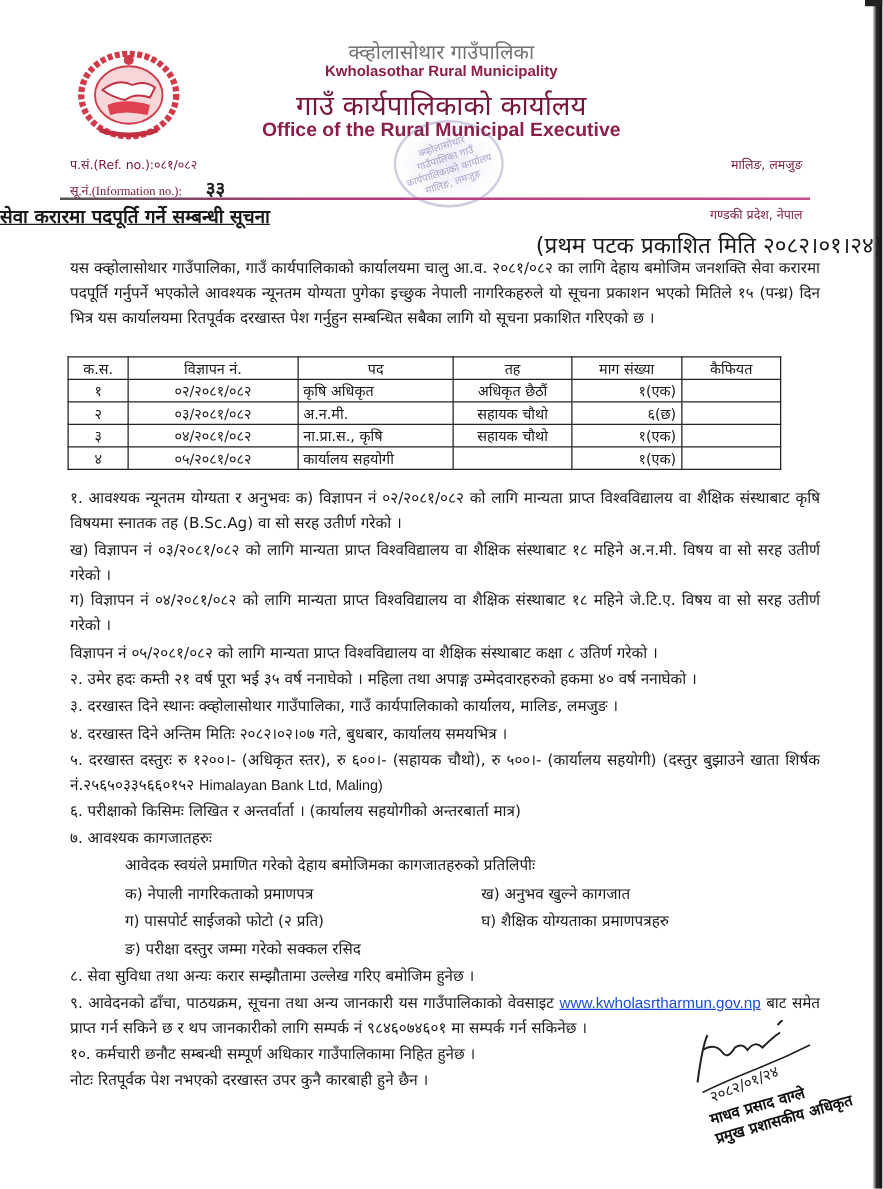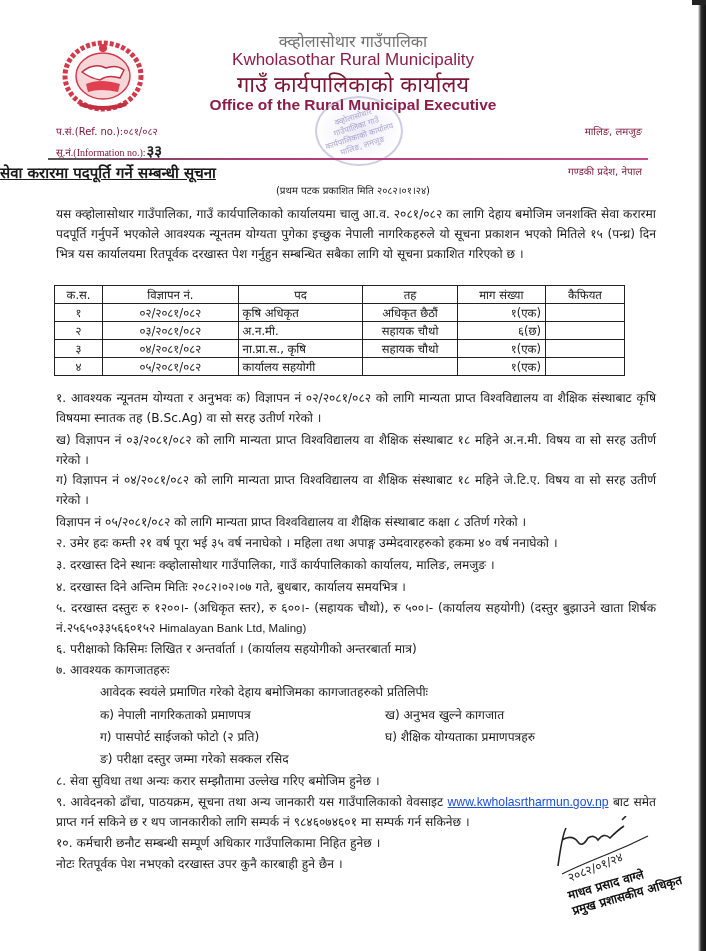--- a/index.html
+++ b/index.html
@@ -14,48 +14,48 @@
     background: linear-gradient(to right, #f4f4f4 0%, #2a2a2a 40%, #111 100%);
   }
   .page-edge-top {
     position: absolute; right: 0; top: 0; width: 14px; height: 5px; background: #222;
   }
   .logo {
     position: absolute; left: 60px; top: 38px; width: 86px; height: 76px;
   }
   .head-center { position: absolute; left: 0; width: 706px; text-align: center; }
   .h-nep-small { top: 30px; font-size: 16px; color: #737373; }
-  .h-eng-small { top: 50px; font-size: 17px; font-weight: normal; color: #8b1e4a; font-family: "Liberation Sans", sans-serif; }
+  .h-eng-small { top: 50px; font-size: 12px; font-weight: bold; color: #8b1e4a; font-family: "Liberation Sans", sans-serif; }
   .h-nep-big { top: 68px; font-size: 22px; color: #7a1635; }
   .h-eng-big { top: 96px; font-size: 15.5px; font-weight: bold; color: #8b1e4a; font-family: "Liberation Sans", sans-serif; }
   .stamp {
     position: absolute; left: 315px; top: 96px; width: 84px; height: 66px;
     border-radius: 50%; border: 2px solid rgba(120,110,170,0.35);
     background: radial-gradient(ellipse, rgba(150,140,200,0.18), rgba(255,255,255,0) 70%);
   }
   .stamp-text {
     position: absolute; left: 322px; top: 112px; width: 72px; font-size: 8px;
     color: rgba(110,100,170,0.55); transform: rotate(-18deg); line-height: 10px; text-align: center;
   }
   .meta { position: absolute; font-size: 10px; color: #7a1635; }
   .ref { left: 56px; top: 124px; }
   .info { left: 56px; top: 140px; font-family: "Liberation Serif", serif; }
-  .info .num { font-size: 15px; color: #222; font-weight: bold; margin-left: 1px; }
+  .info .num { font-size: 15px; color: #222; font-weight: bold; margin-left: 19px; }
   .addr1 { right: 64px; top: 124px; text-align: right; }
   .addr2 { right: 64px; top: 140px; text-align: right; margin-top: 24px; }
   .rule {
     position: absolute; left: 48px; top: 158px; width: 600px; height: 2px;
     background: linear-gradient(to right, #555 0%, #b03a78 35%, #c54d8b 100%);
   }
   .title {
     position: absolute; left: 0; width: 706px; top: 162px; text-align: left;
     font-size: 15px; font-weight: bold; text-decoration: underline;
   }
   .subtitle {
-    position: absolute; left: 0; width: 706px; top: 183px; text-align: center; font-size: 10px;
+    position: absolute; left: 0; width: 706px; top: 183px; text-align: right; font-size: 18px;
   }
   .para {
     position: absolute; left: 56px; width: 600px; font-size: 12.2px; line-height: 20px;
   }
   .intro { top: 204px; text-align: justify; }
   table.vacancy {
     position: absolute; left: 54px; top: 285px; width: 571px;
     border-collapse: collapse; font-size: 11.5px;
   }
   table.vacancy th, table.vacancy td {

